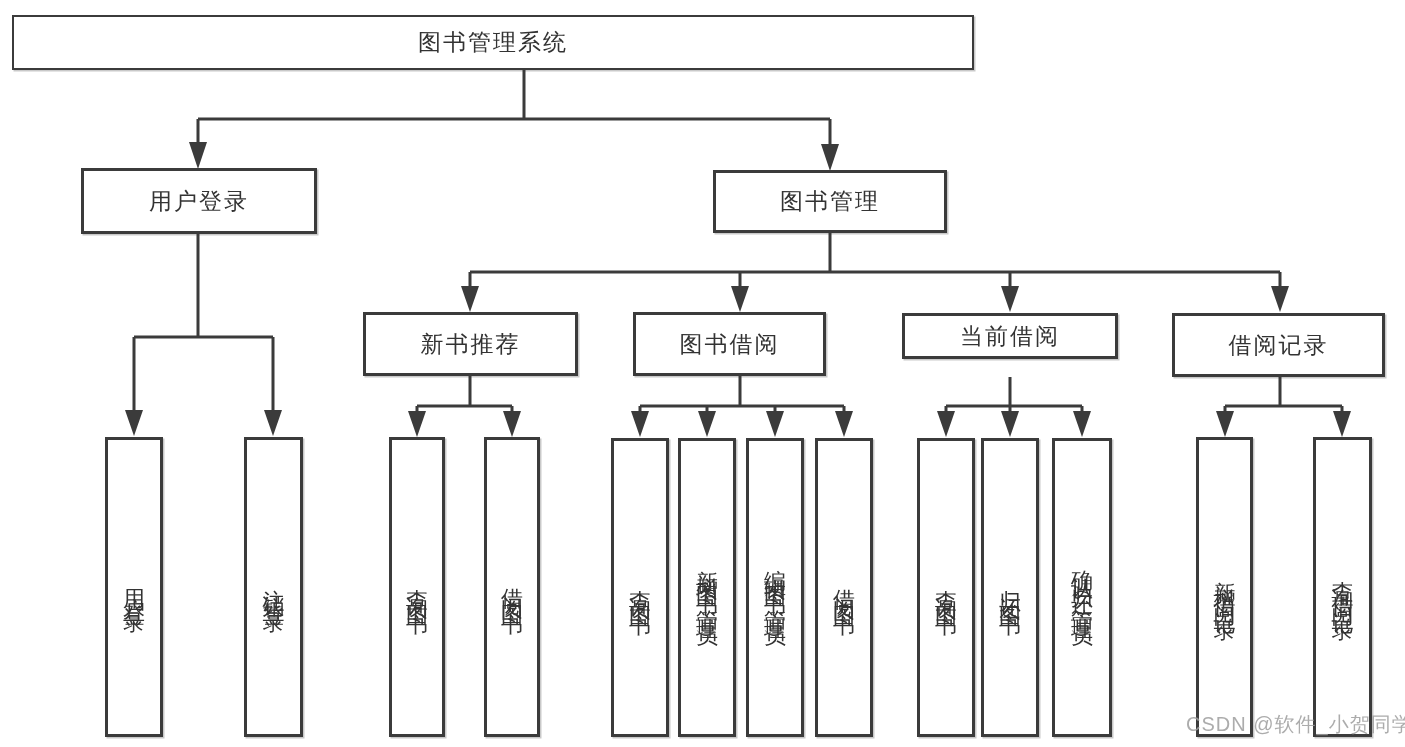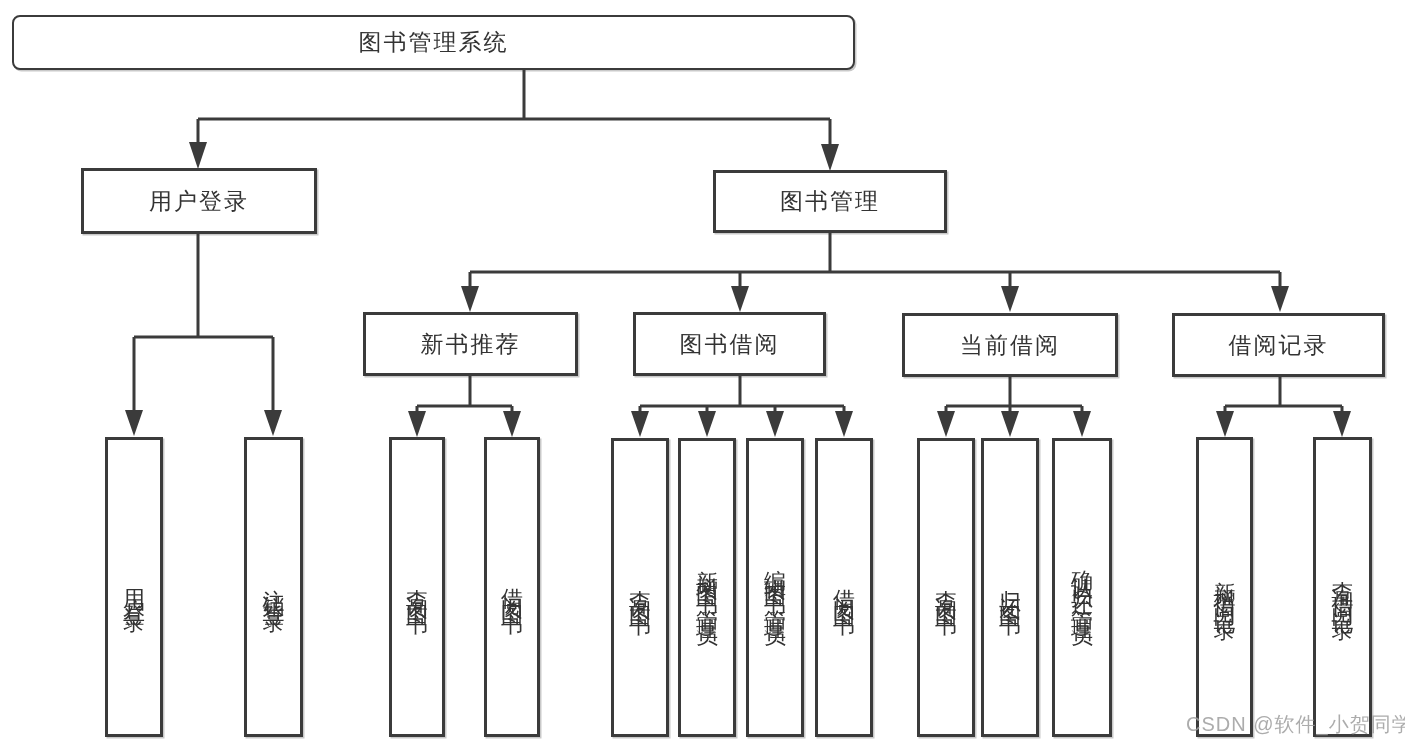--- a/index.html
+++ b/index.html
@@ -108,38 +108,38 @@
 
       <polygon points="937,411 955,411 946,437"></polygon>
       <polygon points="1001,411 1019,411 1010,437"></polygon>
       <polygon points="1073,411 1091,411 1082,437"></polygon>
 
       <polygon points="1216,411 1234,411 1225,437"></polygon>
       <polygon points="1333,411 1351,411 1342,437"></polygon>
     </g>
   </svg>
 
-  <div class="box root-box" style="left:12px; top:15px; width:843px; height:55px;border-radius:8px;">
+  <div class="box root-box" style="left:12px; top:15px; width:962px; height:55px;">
     <span class="lbl">图书管理系统</span>
   </div>
 
   <div class="box" style="left:81px; top:168px; width:236px; height:66px;">
     <span class="lbl">用户登录</span>
   </div>
   <div class="box" style="left:363px; top:312px; width:215px; height:64px;">
     <span class="lbl">新书推荐</span>
   </div>
 
   <div class="box" style="left:713px; top:170px; width:234px; height:63px;">
     <span class="lbl">图书管理</span>
   </div>
   <div class="box" style="left:633px; top:312px; width:193px; height:64px;">
     <span class="lbl">图书借阅</span>
   </div>
-  <div class="box" style="left:902px; top:313px; width:216px; height:64px;">
+  <div class="box" style="left:902px; top:313px; width:216px; height:46px;">
     <span class="lbl">当前借阅</span>
   </div>
   <div class="box" style="left:1172px; top:313px; width:213px; height:64px;">
     <span class="lbl">借阅记录</span>
   </div>
 
   <div class="box leaf" style="left:105px; top:437px; width:58px; height:300px;">
     <span class="lbl">用户登录</span>
   </div>
   <div class="box leaf" style="left:244px; top:437px; width:59px; height:300px;">

